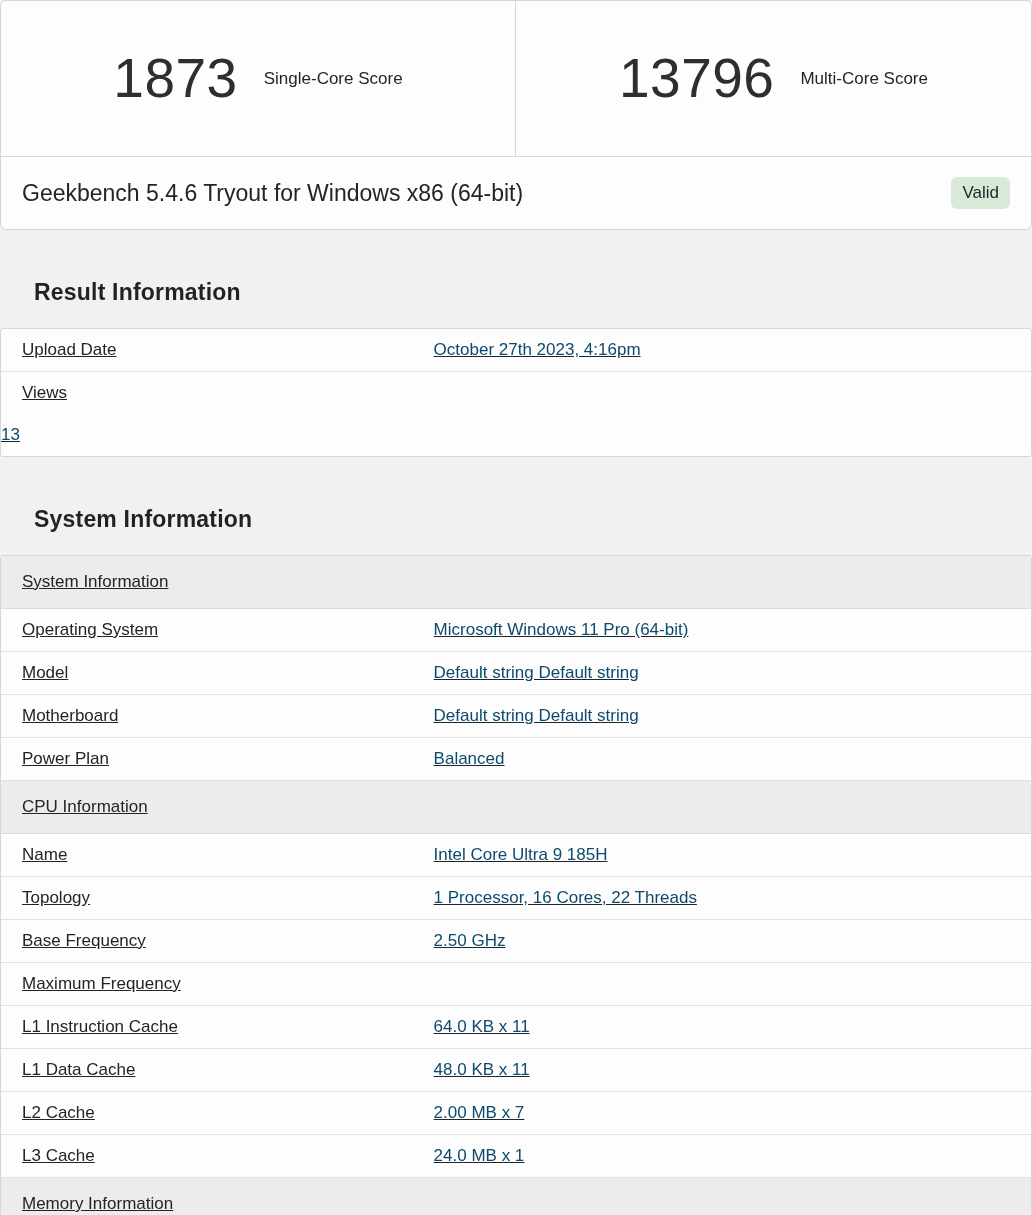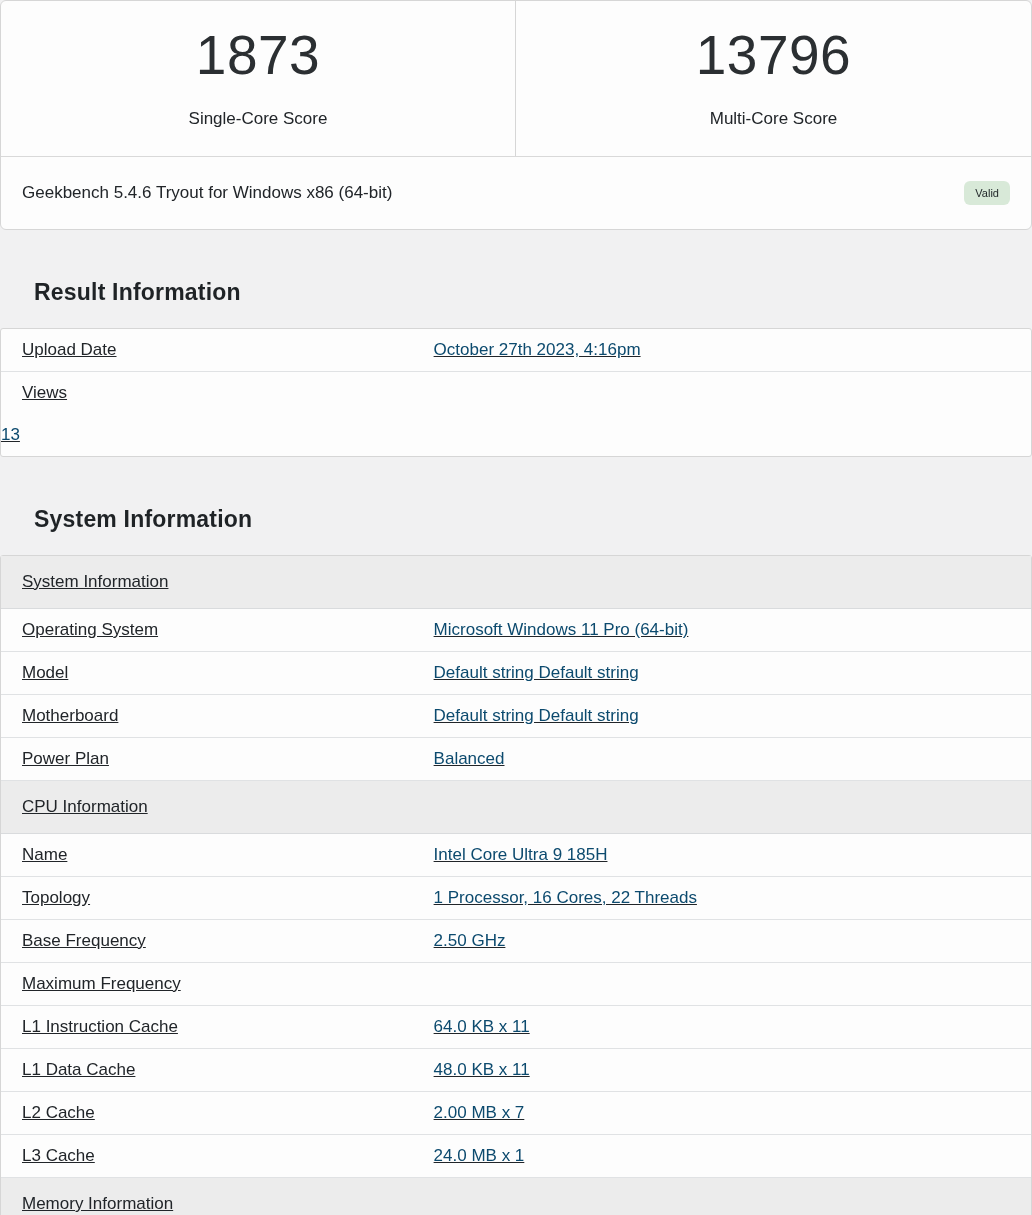--- a/index.html
+++ b/index.html
@@ -17,21 +17,21 @@
     border: 1px solid #d6d6d6;
     border-radius: 6px;
   }
   .score-row {
     display: flex;
     height: 155px;
   }
   .score-panel {
     flex: 1 1 50%;
     display: flex;
-    flex-direction: column;
+    flex-direction: row;
     align-items: center;
     justify-content: center;
     gap: 26px;
   }
   .score-panel.left { border-right: 1px solid #d6d6d6; }
   .score-value {
     font-size: 55px;
     line-height: 1;
     color: #2b2f32;
     letter-spacing: 0.5px;
@@ -41,25 +41,25 @@
     color: #212529;
   }
   .score-footer {
     height: 73px;
     border-top: 1px solid #d9d9d9;
     display: flex;
     align-items: center;
     justify-content: space-between;
     padding: 0 21px;
   }
-  .bench-title { font-size: 17px; color: #212529; }
+  .bench-title { font-size: 23px; color: #212529; }
   .valid-badge {
     background: #d8e9d8;
     color: #23292b;
-    font-size: 11px;
+    font-size: 17px;
     padding: 6px 11px;
     border-radius: 6px;
   }
 
   
   h2.section-heading {
     font-size: 23px;
     font-weight: 700;
     color: #1f2326;
     margin: 49px 0 22px 0;

